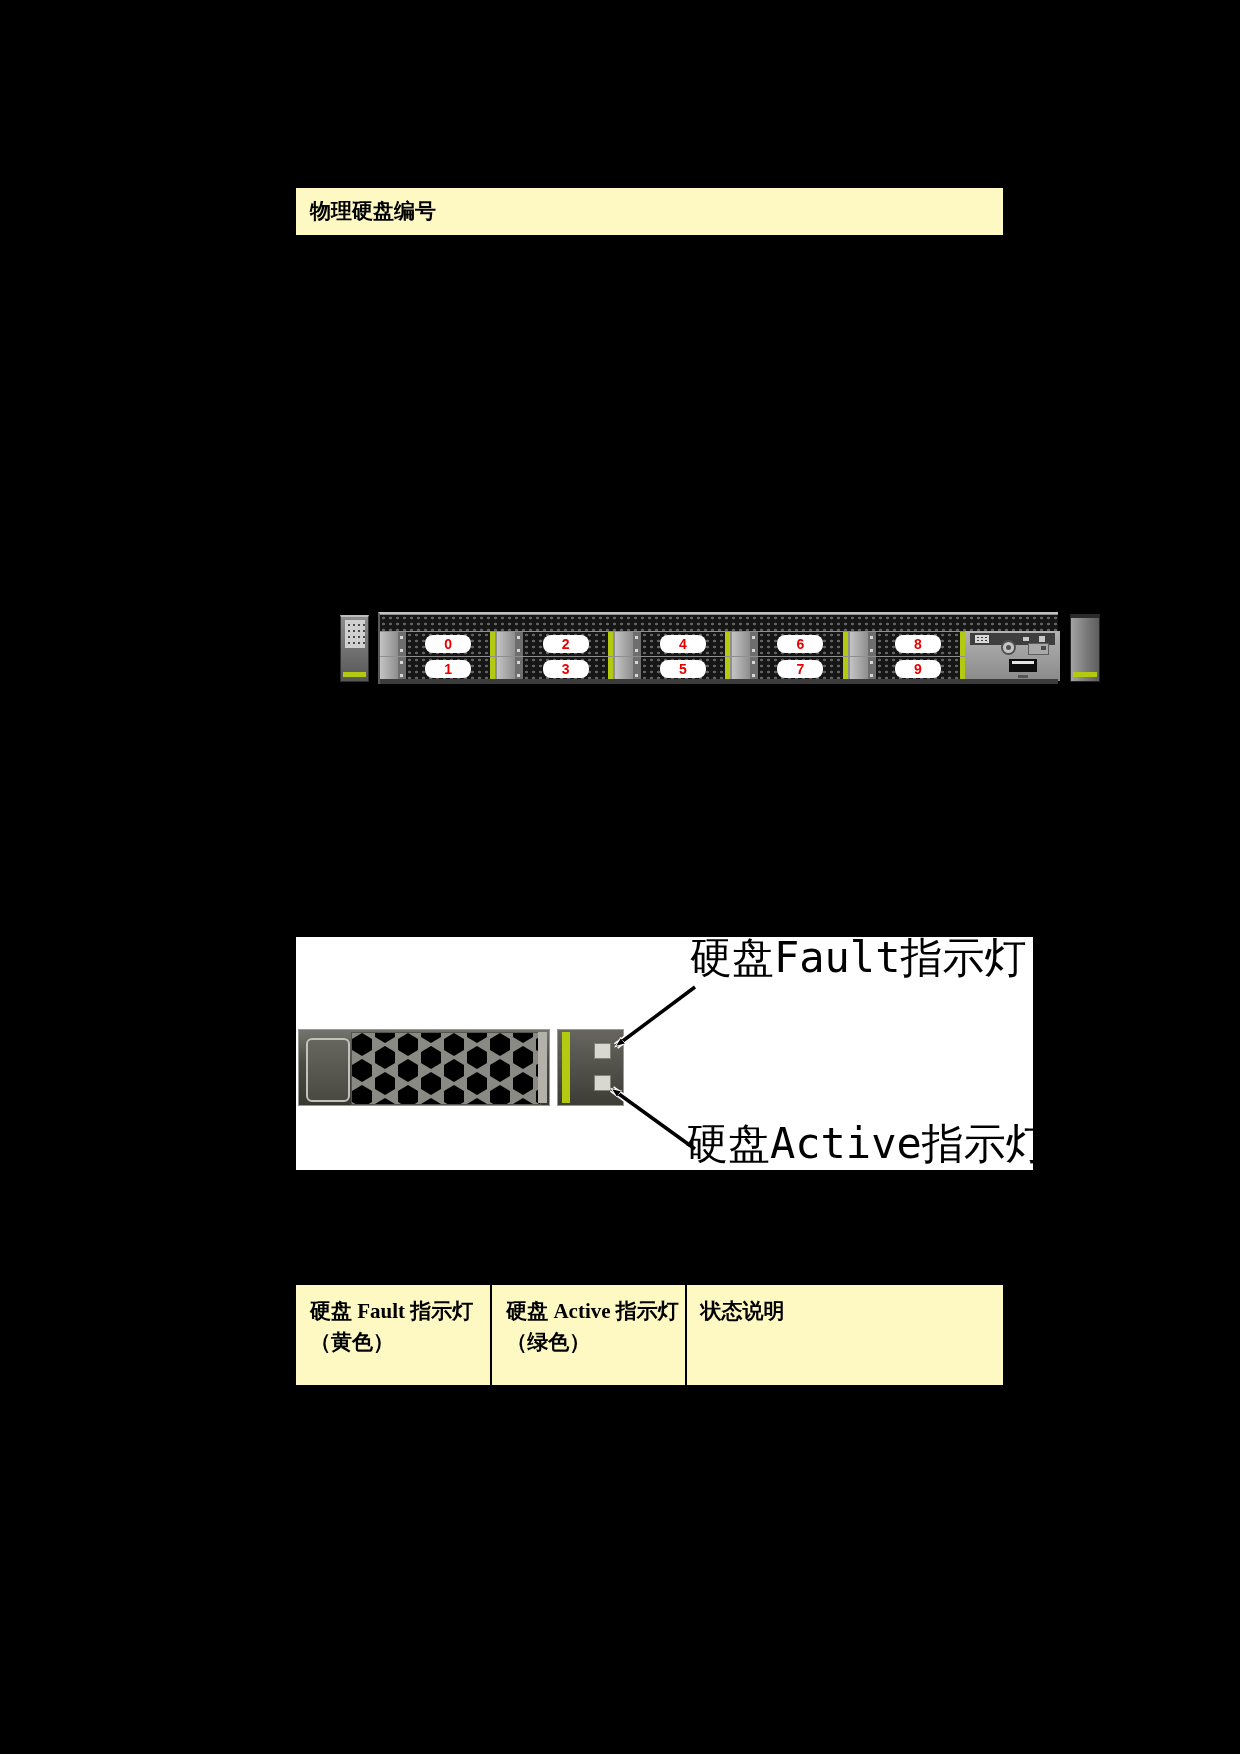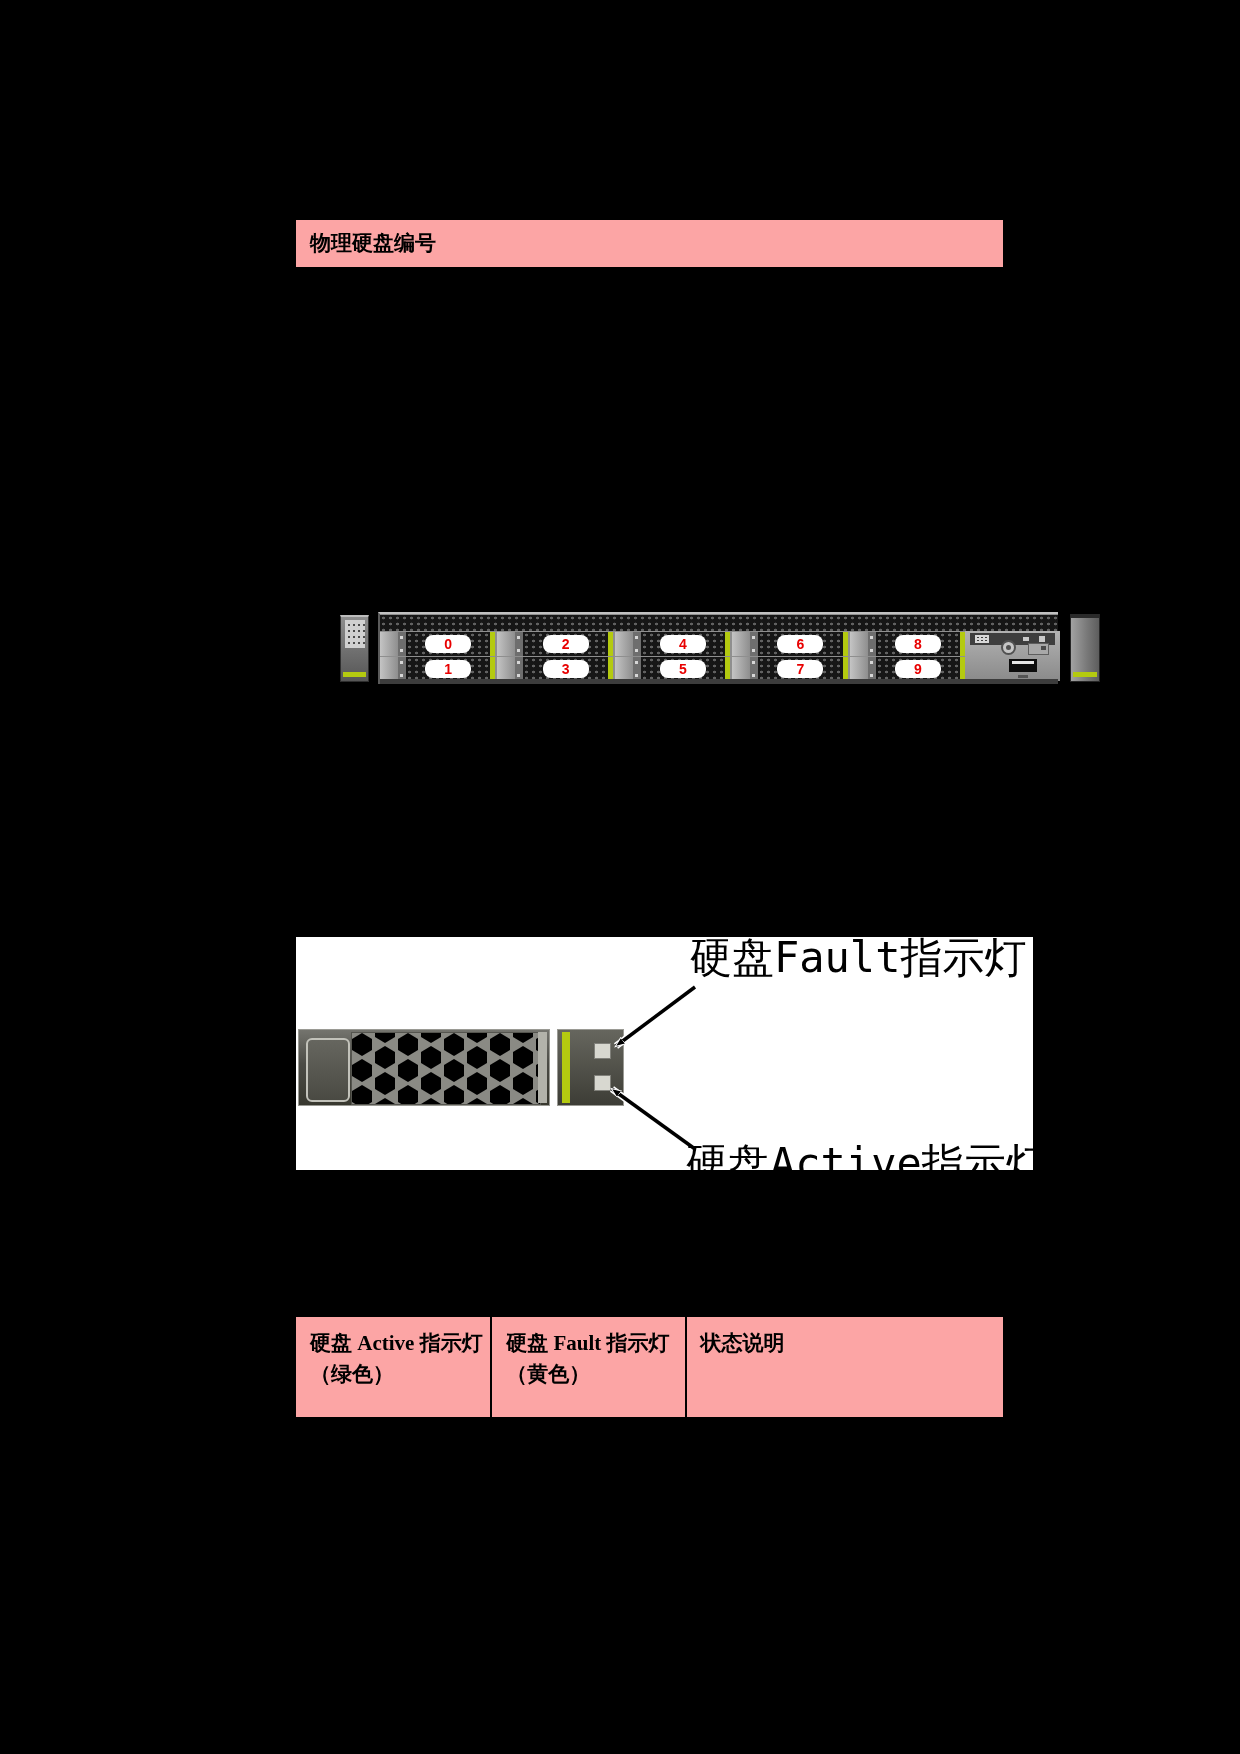--- a/index.html
+++ b/index.html
@@ -1,20 +1,20 @@
 <!DOCTYPE html>
 <html><head>
 <meta charset="utf-8">
 <style>
   html,body{margin:0;padding:0;background:#000;}
   #page{position:relative;width:1240px;height:1754px;background:#000;overflow:hidden;
         font-family:"Liberation Serif",serif;}
 
   
-  .hdr-table{position:absolute;background:#fca5a5;display:flex;box-sizing:border-box;margin-top:32px;}
+  .hdr-table{position:absolute;background:#fef9c3;display:flex;box-sizing:border-box;}
   .hdr-cell{box-sizing:border-box;padding-left:14px;color:#000;font-weight:bold;font-size:21px;}
   .hdr-cell + .hdr-cell{border-left:2px solid #000;}
   #hdd-table{left:296px;top:188px;width:707px;height:47px;}
   #hdd-table .hdr-cell{line-height:47px;}
   #hdd-table .c1{width:412px;}
   #hdd-table .c2{width:295px;}
   #led-table{left:296px;top:1285px;width:707px;height:100px;}
   #led-table .hdr-cell{padding-top:11px;line-height:31px;}
   #led-table .c1{width:207px;}
   #led-table .c2{width:207px;}
@@ -87,21 +87,21 @@
   #carrier{position:absolute;left:261px;top:92px;width:67px;height:77px;box-sizing:border-box;
            background:linear-gradient(180deg,#66665e,#3d3d36);border:1px solid #9a9a94;}
   #carrier .strip{position:absolute;left:4px;top:2px;width:8px;height:71px;background:#b4ca10;}
   .led{position:absolute;left:36px;width:15px;height:14px;background:#d8d8d0;border:1px solid #80807a;}
   #led-fault{top:13px;}
   #led-active{top:45px;}
   #arrows{position:absolute;left:0;top:0;}
   .fig-label{position:absolute;color:#000;font-size:42px;line-height:46px;white-space:nowrap;
              font-family:"DejaVu Sans Mono","DejaVu Serif",serif;text-align:right;}
   #fault-label{left:394px;top:-2px;}
-  #active-label{left:390px;top:204px;}
+  #active-label{left:390px;top:184px;}
 </style>
 </head>
 <body>
 
 <div id="page">
 
   <div id="hdd-table" class="hdr-table">
     <div class="hdr-cell c1">物理硬盘编号</div>
   </div>
 
@@ -256,27 +256,27 @@
       <line x1="399" y1="50" x2="320" y2="109" stroke="#000" stroke-width="3.5" marker-end="url(#ah)"></line>
       <line x1="399" y1="212" x2="316" y2="152" stroke="#fff" stroke-width="7"></line>
       <line x1="399" y1="212" x2="316" y2="152" stroke="#000" stroke-width="3.5" marker-end="url(#ah)"></line>
     </svg>
 
     <div id="fault-label" class="fig-label">硬盘Fault指示灯</div>
     <div id="active-label" class="fig-label">硬盘Active指示灯</div>
   </div>
 
   <div id="led-table" class="hdr-table">
+    <div class="hdr-cell c2">
+      <span class="cell-line">硬盘 Fault 指示灯</span>
+      <span class="cell-line">（黄色）</span>
+    </div>
     <div class="hdr-cell c1">
       <span class="cell-line">硬盘 Active 指示灯</span>
       <span class="cell-line">（绿色）</span>
     </div>
-    <div class="hdr-cell c2">
-      <span class="cell-line">硬盘 Fault 指示灯</span>
-      <span class="cell-line">（黄色）</span>
-    </div>
     <div class="hdr-cell c3">
       <span class="cell-line">状态说明</span>
       <span class="cell-line"></span>
     </div>
   </div>
 
 </div>
 
 </body></html>

